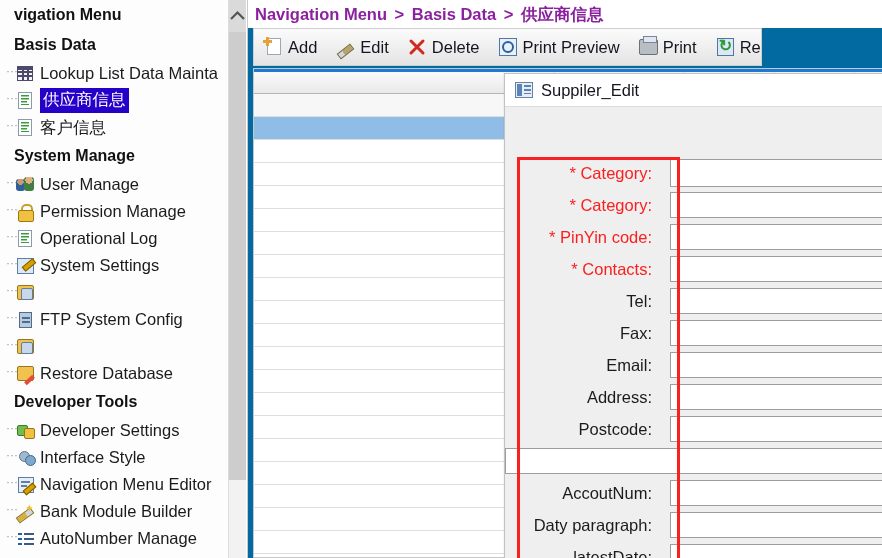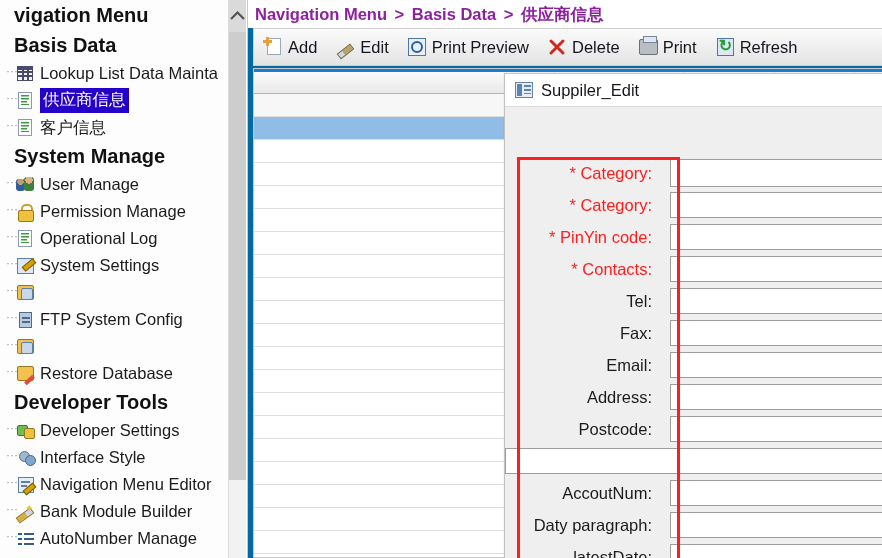--- a/index.html
+++ b/index.html
@@ -14,21 +14,21 @@
   #app { position: relative; width: 882px; height: 558px; overflow: hidden; }
 
   
   #sidebar {
     position: absolute; left: 0; top: 0;
     width: 228px; height: 558px;
     background: #fdfdfd;
     overflow: hidden;
   }
   .nav-group {
-    font-size: 20px;
+    font-size: 16px;
     font-weight: bold;
     color: #111111;
     padding: 2px 0 2px 14px;
     line-height: 26px;
     white-space: nowrap;
   }
   .nav-item {
     display: flex; align-items: center;
     height: 27px;
     padding-left: 6px;
@@ -232,21 +232,21 @@
   }
   #breadcrumb {
     position:absolute; left:0; top:0; width:635px; height:28px;
     font-size: 16.5px; font-weight: bold; color:#8b219e;
     line-height:28px; padding-left:7px; white-space:nowrap;
     background:#ffffff;
   }
   #breadcrumb .crumb-sep { color:#8b219e; padding:0 3px; }
 
   #toolbar {
-    position:absolute; left:5px; top:28px; width:630px; height:38px;
+    position:absolute; left:5px; top:28px; width:509px; height:38px;
     background: linear-gradient(#fbfbfb, #eeeeee 55%, #e3e3e3);
     border:1px solid #cfcfcf;
     display:flex; align-items:center;
     overflow:hidden;
   }
   .tb-btn {
     display:flex; align-items:center; height:34px;
     padding:0 9px; white-space:nowrap;
     font-size:16.5px; color:#15151f;
   }
@@ -489,30 +489,30 @@
           </span>
           <span>Add</span>
         </div>
         <div class="tb-btn">
           <span class="tb-ico">
             <span class="ic-edit" style="display: block;"></span>
           </span>
           <span>Edit</span>
         </div>
         <div class="tb-btn">
-          <span class="tb-ico">
-            <span class="ic-printprev" style="display: block;"></span>
-          </span>
-          <span>Print Preview</span>
-        </div>
-        <div class="tb-btn">
           <span class="tb-ico"><svg width="20" height="20" viewBox="0 0 20 20">
               <path d="M4 4 L16 16 M16 4 L4 16" stroke="#d02a1e" stroke-width="3" fill="none" stroke-linecap="round"></path>
             </svg></span>
           <span>Delete</span>
+        </div>
+        <div class="tb-btn">
+          <span class="tb-ico">
+            <span class="ic-printprev" style="display: block;"></span>
+          </span>
+          <span>Print Preview</span>
         </div>
         <div class="tb-btn">
           <span class="tb-ico">
             <span class="ic-print" style="display: block;"></span>
           </span>
           <span>Print</span>
         </div>
         <div class="tb-btn">
           <span class="tb-ico">
             <span class="ic-refresh" style="display: block;"></span>

